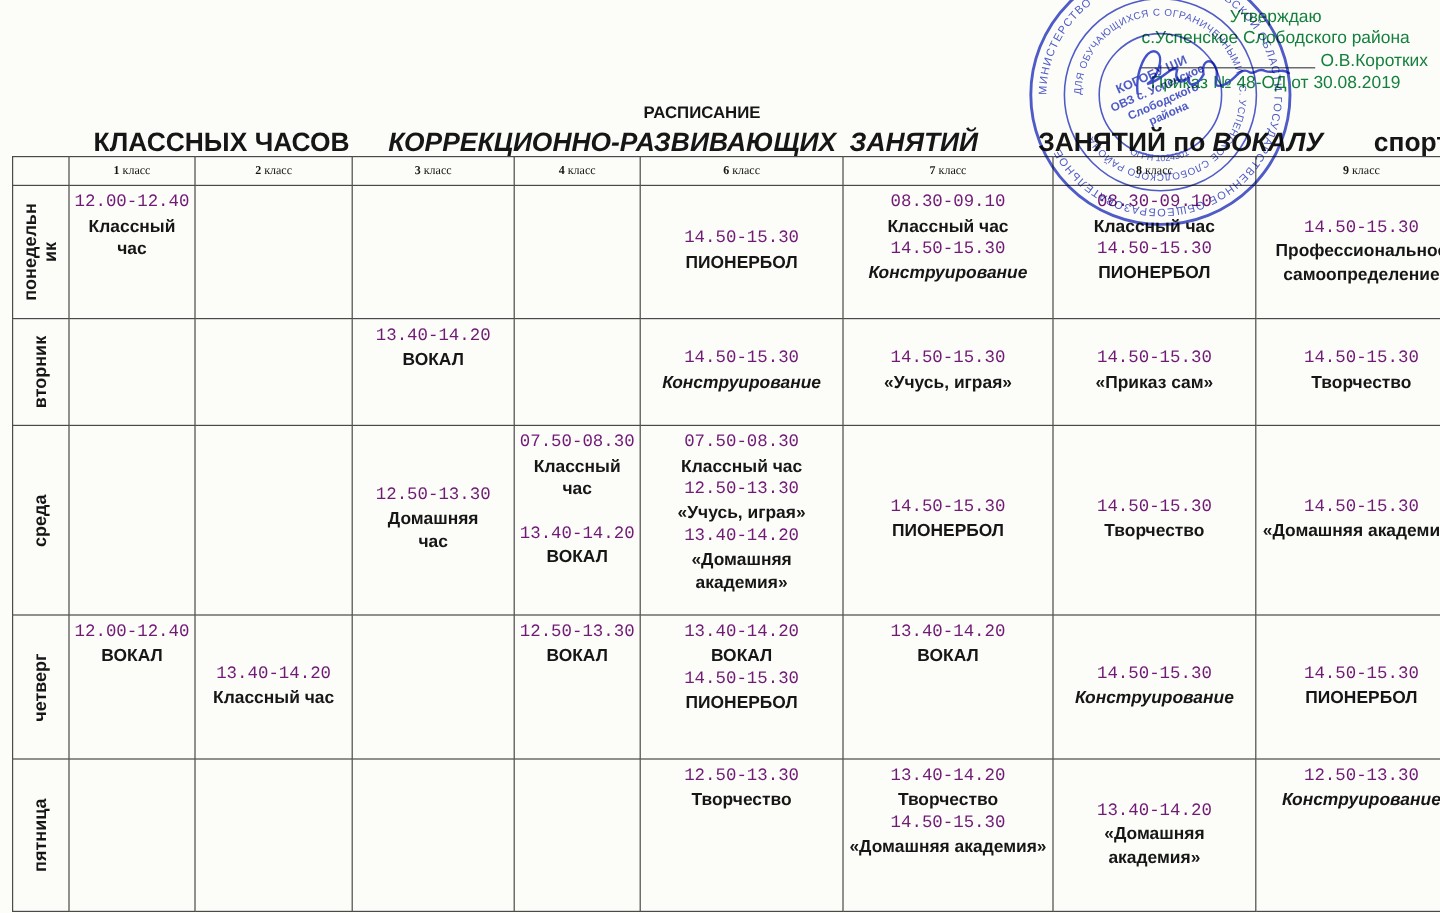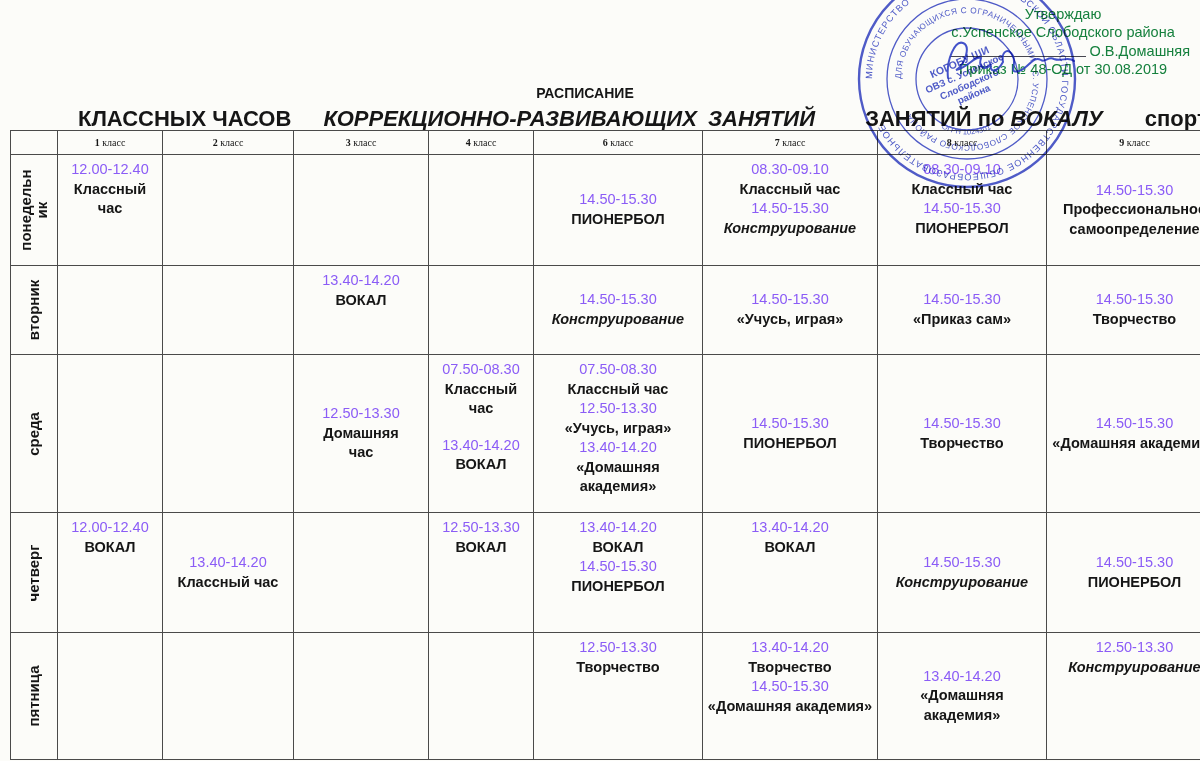--- a/index.html
+++ b/index.html
@@ -44,21 +44,21 @@
   }
   th,td{border:1.5px solid #4a4a4a;padding:1px 4px;font-size:14.5px;overflow:hidden;}
   thead th{height:21px;font-weight:400;font-size:10px;font-family:Liberation Serif, serif;}
   .hnum{font-weight:700;}
   .c-day{width:47px;}.c1{width:105px;}.c2{width:131px;}.c3{width:135px;}
   .c4{width:105px;}.c6{width:169px;}.c7{width:175px;}.c8{width:169px;}.c9{width:176px;}
   tr.r0{height:111px;}tr.r1{height:89px;}tr.r2{height:158px;}tr.r3{height:120px;}tr.r4{height:127px;}
   td.va-top{vertical-align:top;padding-top:5px;}
   td.va-mid{vertical-align:middle;}
   .ln{text-align:center;line-height:1.35;}
-  .ln.time{font-weight:400;color:#8b5cf6;}
+  .ln.time{font-weight:400;color:#701a75;font-family:Liberation Mono, monospace;}
   .ln.bold{font-weight:700;}
   .ln.bi{font-weight:700;font-style:italic;}
   .ln.gap{height:17px;}
   .day-cell{position:relative;}
   .day-rot{
     position:absolute;top:50%;left:50%;
     transform:translate(-50%,-50%) rotate(-90deg);
     font-weight:700;font-size:15px;text-align:center;line-height:1.05;white-space:nowrap;
   }
   tr.r0 .day-rot{width:88px;word-break:break-all;white-space:normal;}
@@ -66,21 +66,21 @@
 </head>
 <body>
 
 <div class="page">
 
   <div class="approval">
     <div>Утверждаю</div>
     <div>с.Успенское Слободского района</div>
     <div class="ln4">
       <span class="sig-line"></span>
-      <span>О.В.Домашняя</span>
+      <span>О.В.Коротких</span>
     </div>
     <div>Приказ № 48-ОД от 30.08.2019</div>
   </div>
 
   <svg class="signature" width="134" height="52" viewBox="0 0 134 52">
     <path d="M4,44 C2,26 11,6 19,9 C27,12 21,31 12,36 C25,33 31,21 37,24 C34,34 41,37 47,30 C45,39 53,39 59,28 C57,17 65,13 69,22 C73,31 64,40 75,37 C85,34 89,21 97,26 C101,29 104,22 110,25 C118,28 124,22 130,27" fill="none" stroke="#2f3fc4" stroke-width="2" stroke-linecap="round" opacity="0.9"></path>
   </svg>
 
   <svg class="stamp" viewBox="-115 -115 230 230">
     <g fill="none" stroke="#3745c5">

